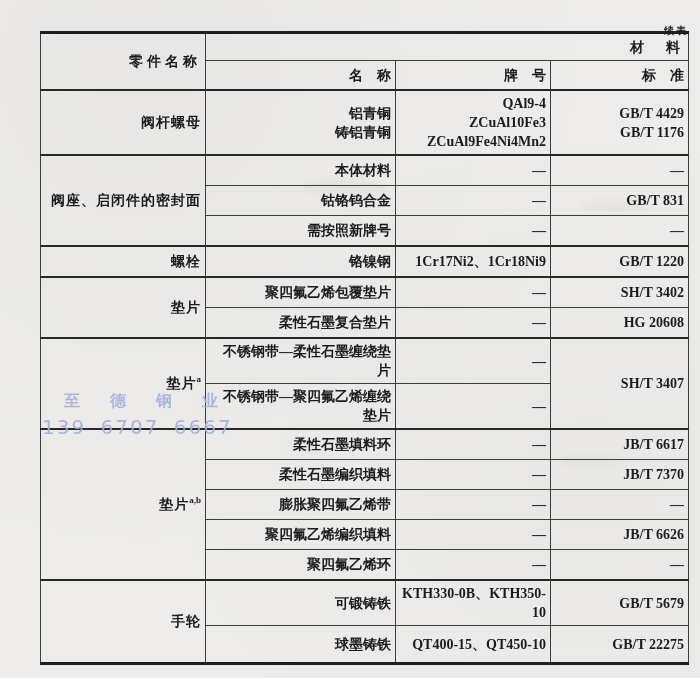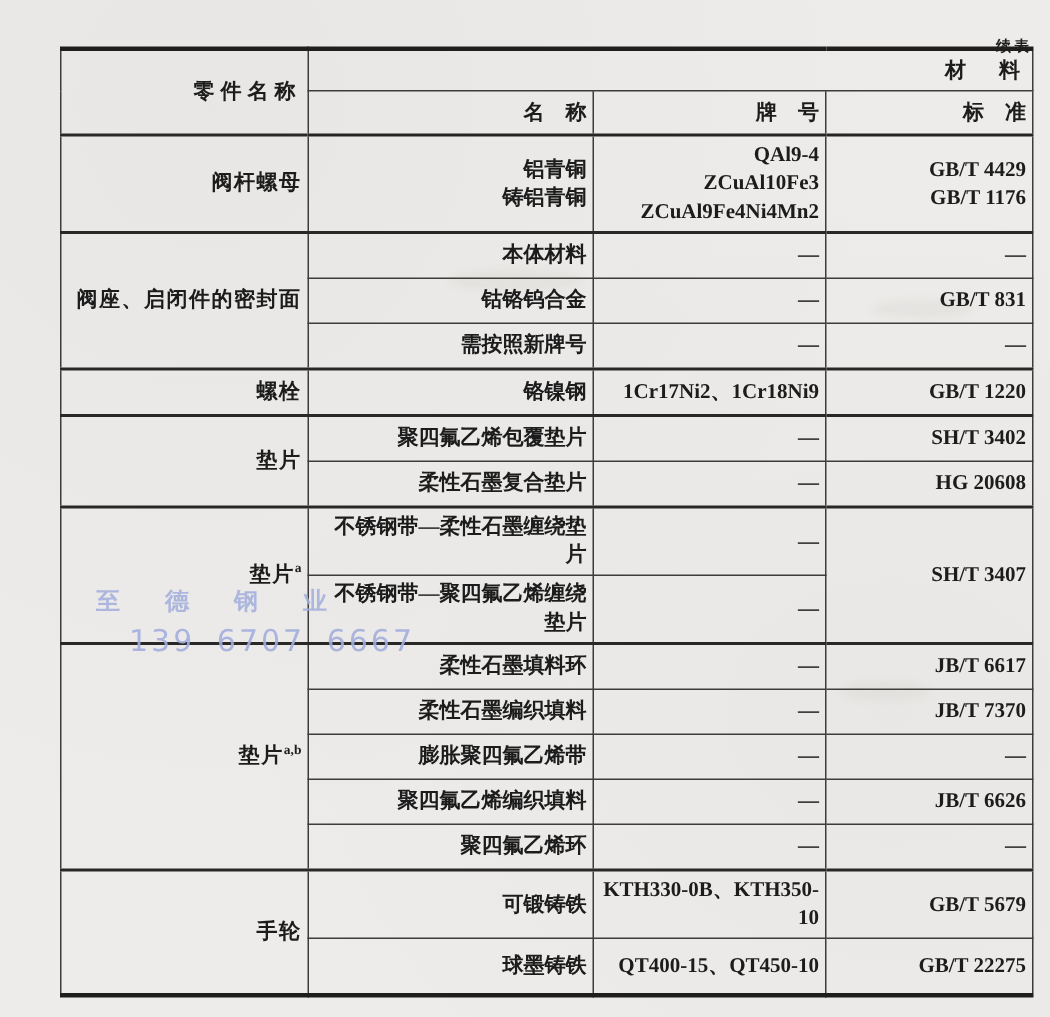--- a/index.html
+++ b/index.html
@@ -44,21 +44,21 @@
     position:absolute;left:42px;top:391px;width:170px;
     text-align:center;color:#a3afdd;pointer-events:none;
   }
   .wm-cn{
     font-size:16px;font-weight:bold;letter-spacing:13px;
     padding-left:22px;opacity:.85;white-space:nowrap;
   }
   .wm-num{
     font-family:"DejaVu Sans","Liberation Sans",sans-serif;
     font-size:20px;font-weight:400;letter-spacing:2px;word-spacing:6px;
-    opacity:.9;margin-top:3px;white-space:nowrap;padding-left:44px;
+    opacity:.9;margin-top:3px;white-space:nowrap;
   }
   .notes{
     position:absolute;left:57px;top:611px;width:620px;
     font-size:13.5px;font-weight:bold;line-height:21.5px;
   }
   .note-line{white-space:nowrap}
   .note-line.indent{padding-left:28px}
   .note-key{margin-right:5px}
   .smudge{position:absolute;background:rgba(90,90,88,0.05);filter:blur(3px);border-radius:50%}
 </style>

